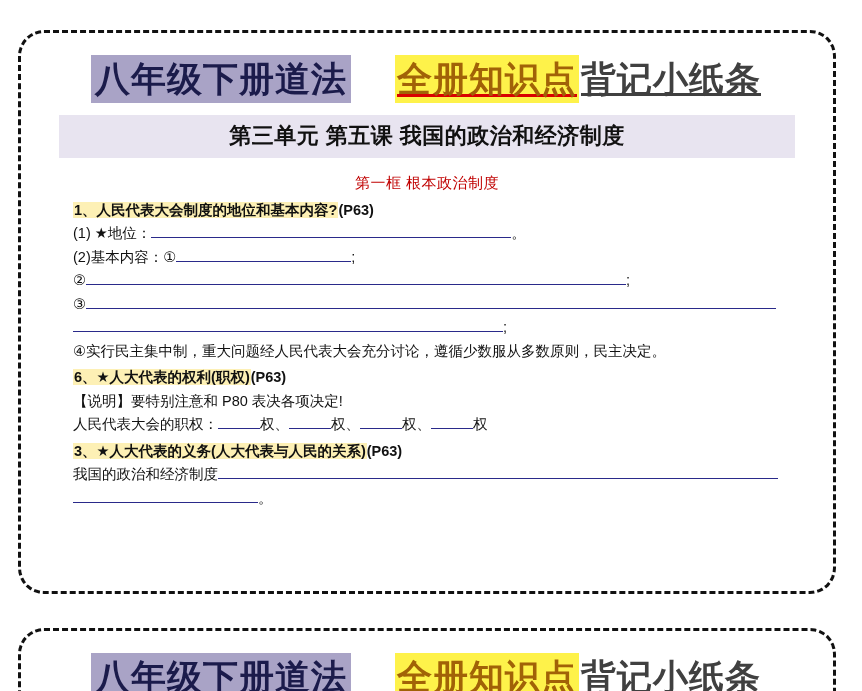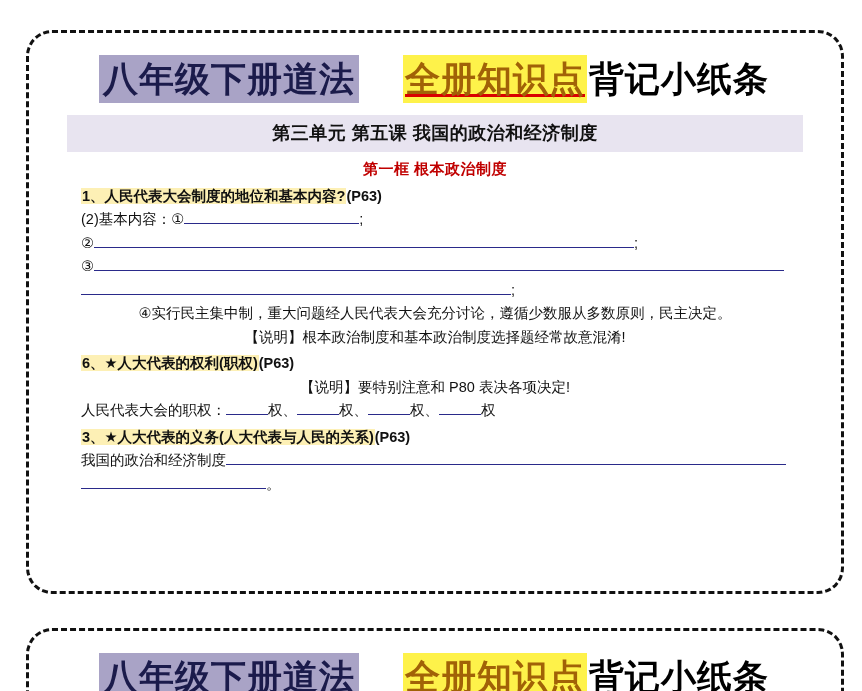--- a/index.html
+++ b/index.html
@@ -14,21 +14,21 @@
     overflow: hidden;
   }
   .page {
     position: relative;
     width: 862px;
     height: 691px;
     background: #fff;
   }
   .card {
     position: absolute;
-    left: 26px;
+    left: 18px;
     width: 818px;
     border: 3px dashed #111;
     border-radius: 26px;
     box-sizing: border-box;
     background: #fff;
     overflow: hidden;
   }
   .card-1 { top: 30px; height: 564px; }
   .card-2 { top: 628px; height: 200px; }
 
@@ -53,40 +53,41 @@
   .seg-b {
     background: #fef24a;
     color: #a16207;
     text-decoration: underline;
     text-decoration-color: #d90000;
     text-underline-offset: 3px;
     padding: 2px 2px;
     margin-left: 44px;
   }
   .seg-c {
-    color: #000000;
+    color: #404040;
     padding: 2px 2px;
+    text-decoration: underline;
   }
 
   .unit-bar {
     margin: 12px 38px 0 38px;
     background: #e8e4f0;
     text-align: center;
-    font-size: 18px;
+    font-size: 22px;
     font-weight: bold;
     color: #111;
     padding: 6px 0 7px 0;
     letter-spacing: 0.5px;
   }
   .frame-title {
     text-align: center;
     color: #c00000;
-    font-weight: bold;
+    font-weight: normal;
     font-size: 15px;
-    margin-top: 8px;
+    margin-top: 16px;
     letter-spacing: 0.5px;
   }
 
   .body {
     margin: 6px 52px 0 52px;
     font-size: 14.5px;
     color: #111;
     line-height: 1.62;
   }
   .q-head {
@@ -97,21 +98,21 @@
     background: #fdf0b5;
     padding: 0 1px;
   }
   .line {
     display: inline-block;
     border-bottom: 1px solid #2a2a8a;
     height: 0.95em;
     vertical-align: baseline;
   }
   .row { white-space: nowrap; }
-  .row-wrap { white-space: normal; text-align: center; }
+  .row-wrap { white-space: normal; }
   .blank-sm { width: 42px; }
 </style>
 </head>
 <body>
 
 <div class="page">
 
   <div class="card card-1">
 
     <div class="title-row">
@@ -123,40 +124,42 @@
     <div class="unit-bar">第三单元 第五课 我国的政治和经济制度</div>
 
     <div class="frame-title">第一框 根本政治制度</div>
 
     <div class="body">
 
       <div class="q-head">
         <span class="hl">1、人民代表大会制度的地位和基本内容?</span><span>(P63)</span>
       </div>
 
+      <div class="row">
+        <span>(1) ★地位：</span><span class="line" style="width:360px"></span><span>。</span>
+      </div>
 
       <div class="row">
         <span>(2)基本内容：①</span><span class="line" style="width:175px"></span><span>;</span>
       </div>
 
       <div class="row">
         <span>②</span><span class="line" style="width:540px"></span><span>;</span>
       </div>
 
       <div class="row">
         <span>③</span><span class="line" style="width:690px"></span>
       </div>
 
       <div class="row">
         <span class="line" style="width:430px"></span><span>;</span>
       </div>
 
       <div class="row-wrap">④实行民主集中制，重大问题经人民代表大会充分讨论，遵循少数服从多数原则，民主决定。</div>
 
-      <div class="row-wrap">【说明】根本政治制度和基本政治制度选择题经常故意混淆!</div>
 
       <div class="q-head">
         <span class="hl">6、★人大代表的权利(职权)</span><span>(P63)</span>
       </div>
 
       <div class="row-wrap">【说明】要特别注意和 P80 表决各项决定!</div>
 
 
       <div class="row">
         <span>人民代表大会的职权：</span><span class="line blank-sm"></span><span>权</span><span>、</span><span class="line blank-sm"></span><span>权</span><span>、</span><span class="line blank-sm"></span><span>权</span><span>、</span><span class="line blank-sm"></span><span>权</span>

